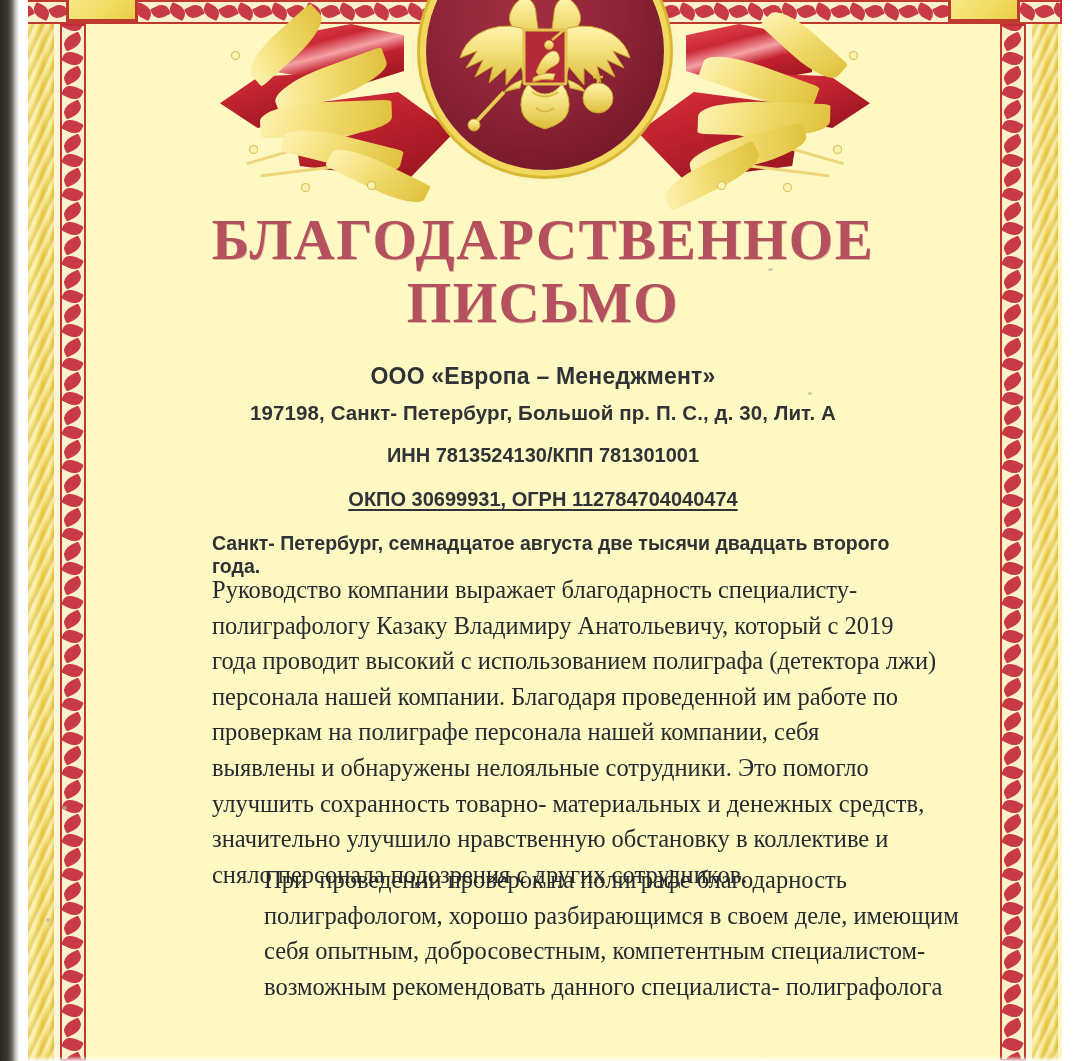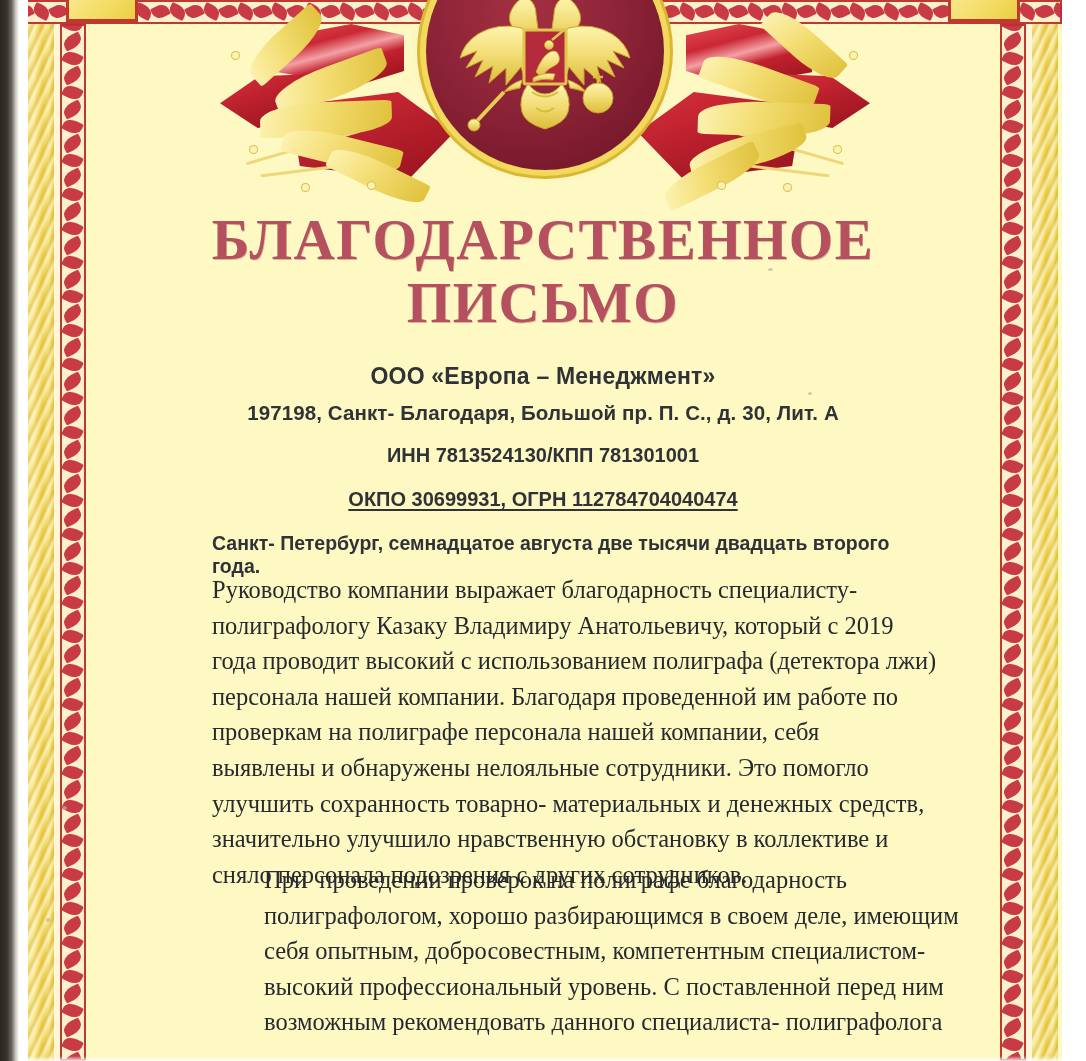--- a/index.html
+++ b/index.html
@@ -482,21 +482,21 @@
 
   <div class="content">
 
     <div class="doc-title">
       <div>БЛАГОДАРСТВЕННОЕ</div>
       <div>ПИСЬМО</div>
     </div>
 
     <div class="org-block">
       <div class="org-name">ООО «Европа – Менеджмент»</div>
-      <div class="org-address">197198, Санкт- Благодаря, Большой пр. П. С., д. 30, Лит. А</div>
+      <div class="org-address">197198, Санкт- Петербург, Большой пр. П. С., д. 30, Лит. А</div>
       <div class="org-inn">ИНН 7813524130/КПП 781301001</div>
       <div class="org-okpo"><span>ОКПО 30699931, ОГРН 112784704040474</span></div>
     </div>
 
     <div class="date-line">Санкт- Петербург, семнадцатое августа две тысячи двадцать второго года.</div>
 
     <div class="body-par p1" id="par1">
         <span class="ln">Руководство компании выражает благодарность специалисту-</span>
         <span class="ln">полиграфологу Казаку Владимиру Анатольевичу, который с 2019</span>
         <span class="ln">года проводит высокий с использованием полиграфа (детектора лжи)</span>
@@ -504,21 +504,20 @@
         <span class="ln">проверкам на полиграфе персонала нашей компании, себя</span>
         <span class="ln">выявлены и обнаружены нелояльные сотрудники. Это помогло</span>
         <span class="ln">улучшить сохранность товарно- материальных и денежных средств,</span>
         <span class="ln">значительно улучшило нравственную обстановку в коллективе и</span>
         <span class="ln">сняло персонала подозрения с других сотрудников.</span>
       </div>
     <div class="body-par p2" id="par2">
         <span class="ln">При  проведении проверок на полиграфе благодарность</span>
         <span class="ln">полиграфологом, хорошо разбирающимся в своем деле, имеющим</span>
         <span class="ln">себя опытным, добросовестным, компетентным специалистом-</span>
-        <span class="ln">высокий профессиональный уровень. С поставленной перед ним</span>
         <span class="ln">возможным рекомендовать данного специалиста- полиграфолога</span>
       </div>
   </div>
 
   <div class="scan-edge-left-white"></div>
   <div class="scan-edge-left"></div>
   <div class="scan-speck" style="left:62px;  top:806px; width:5px; height:4px;"></div>
   <div class="scan-speck" style="left:46px;  top:918px; width:4px; height:4px;"></div>
   <div class="scan-speck" style="left:808px; top:392px; width:4px; height:3px;"></div>
   <div class="scan-speck" style="left:768px; top:268px; width:5px; height:3px;"></div>

